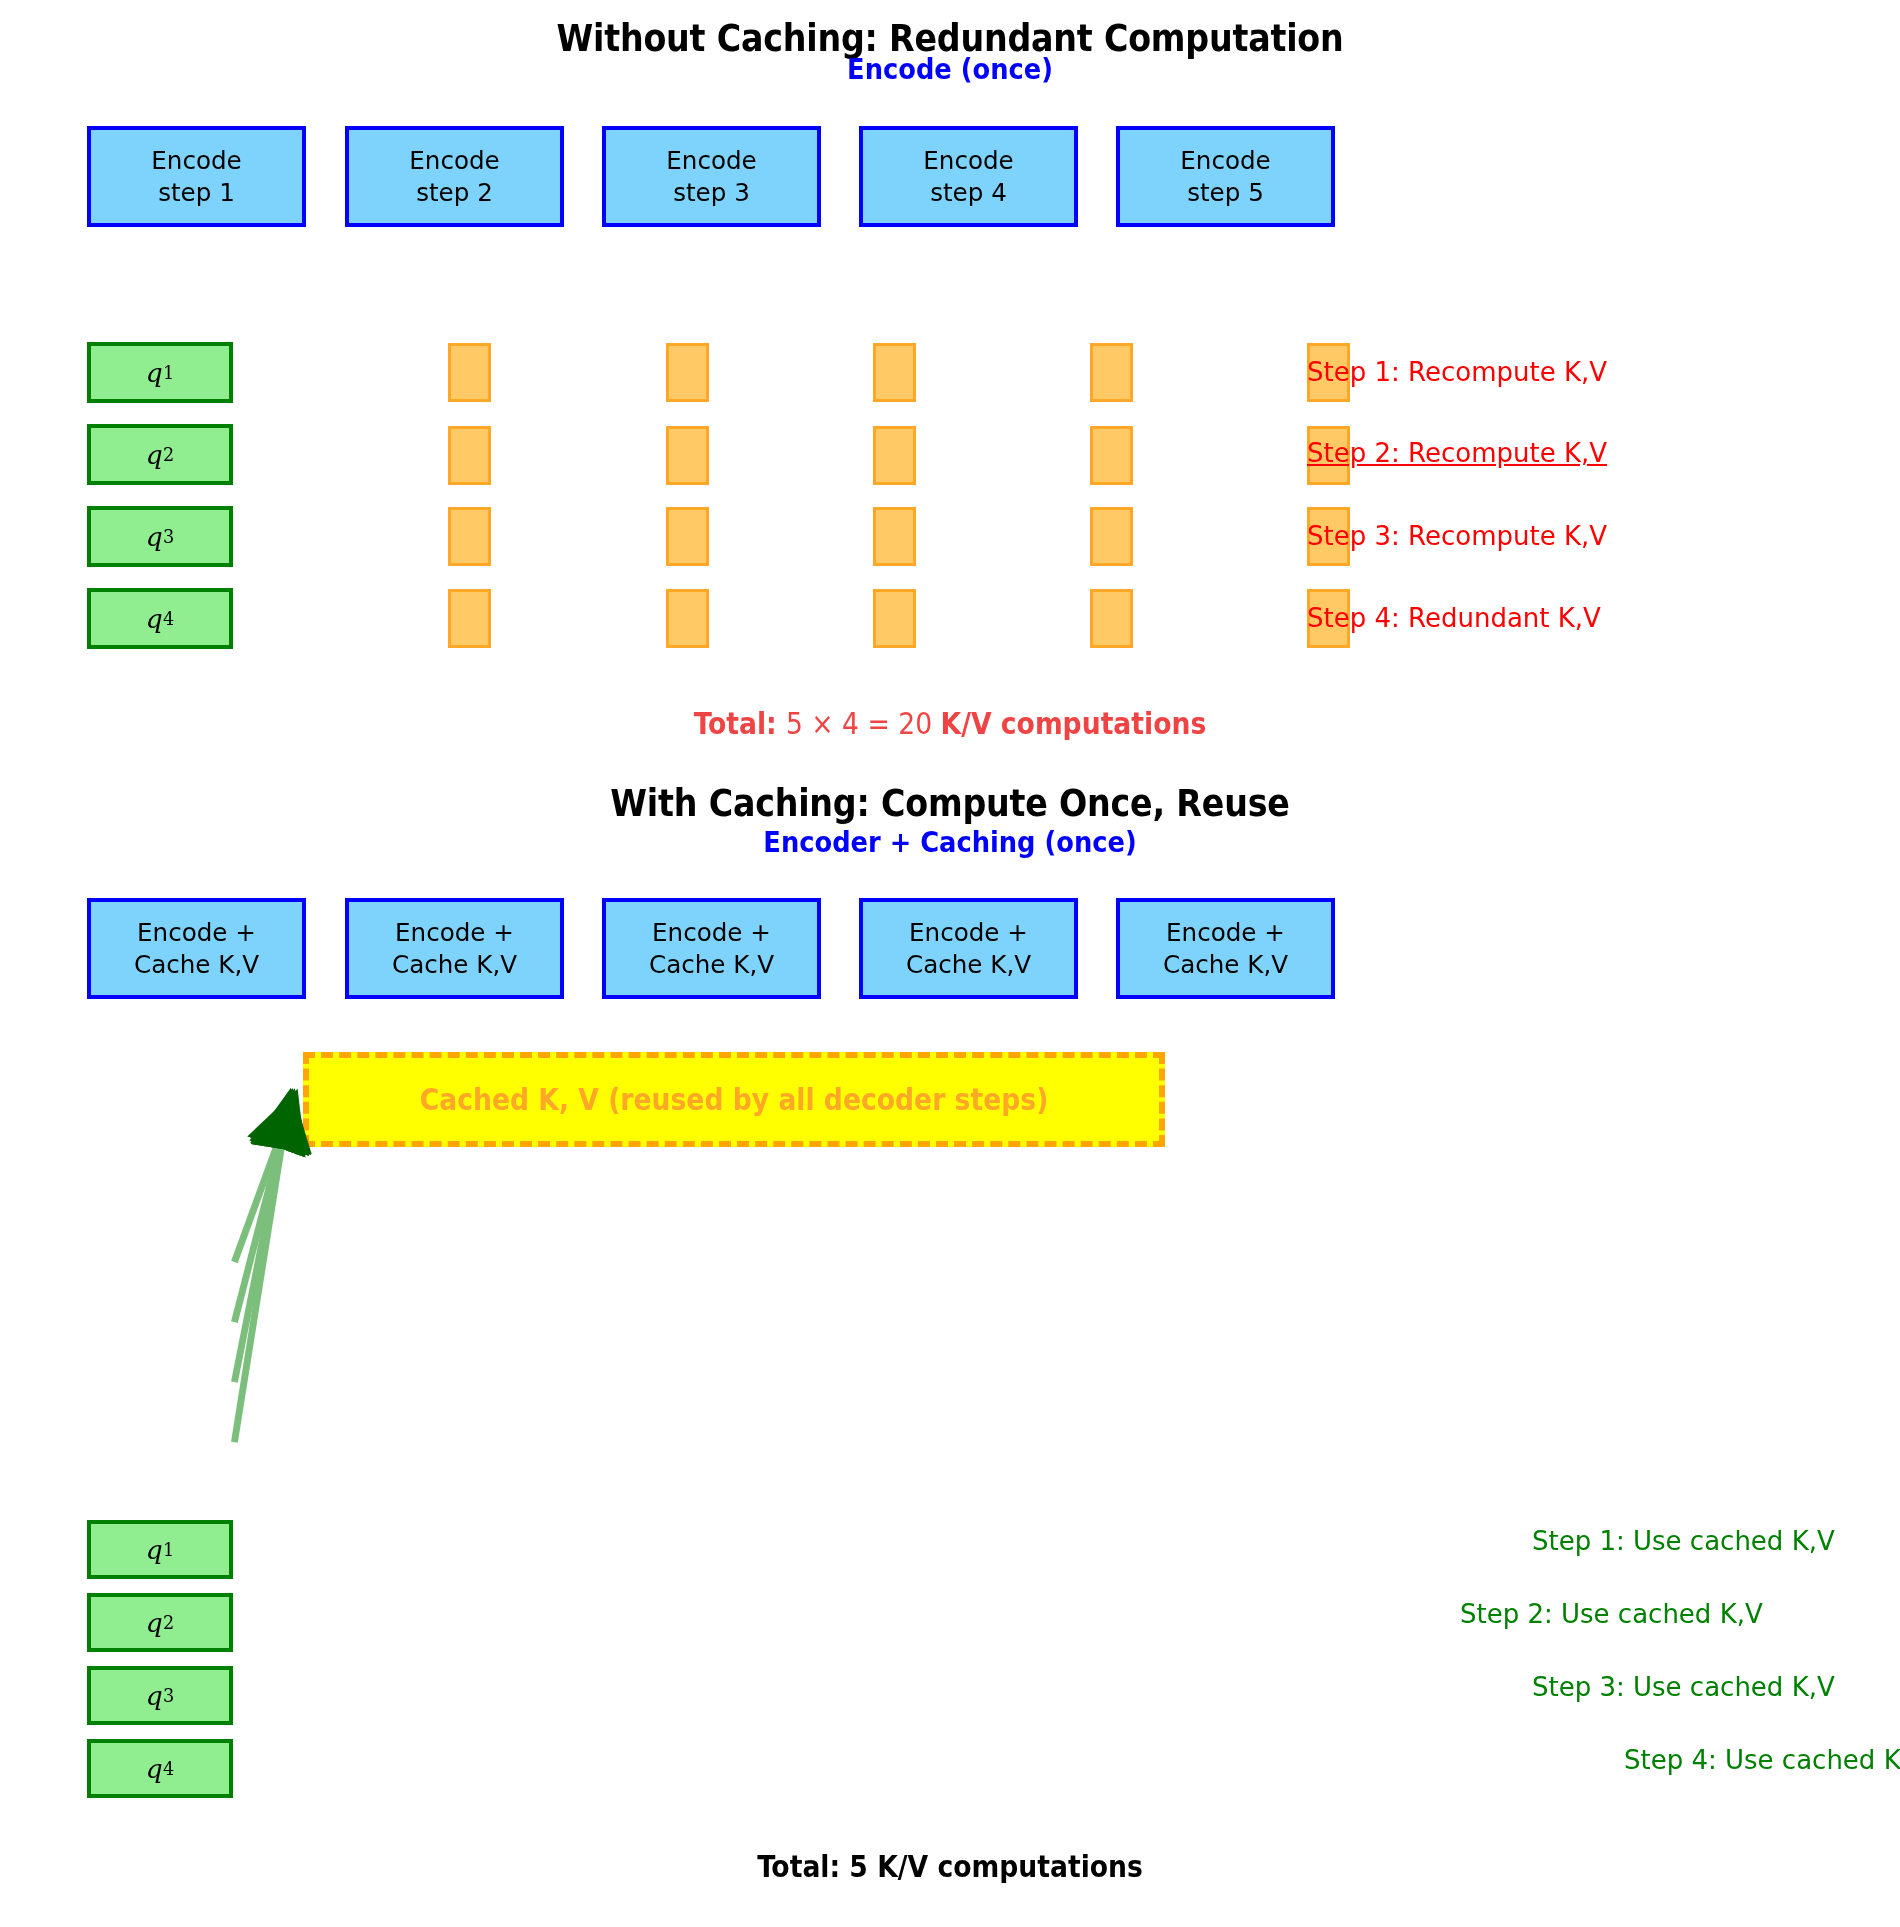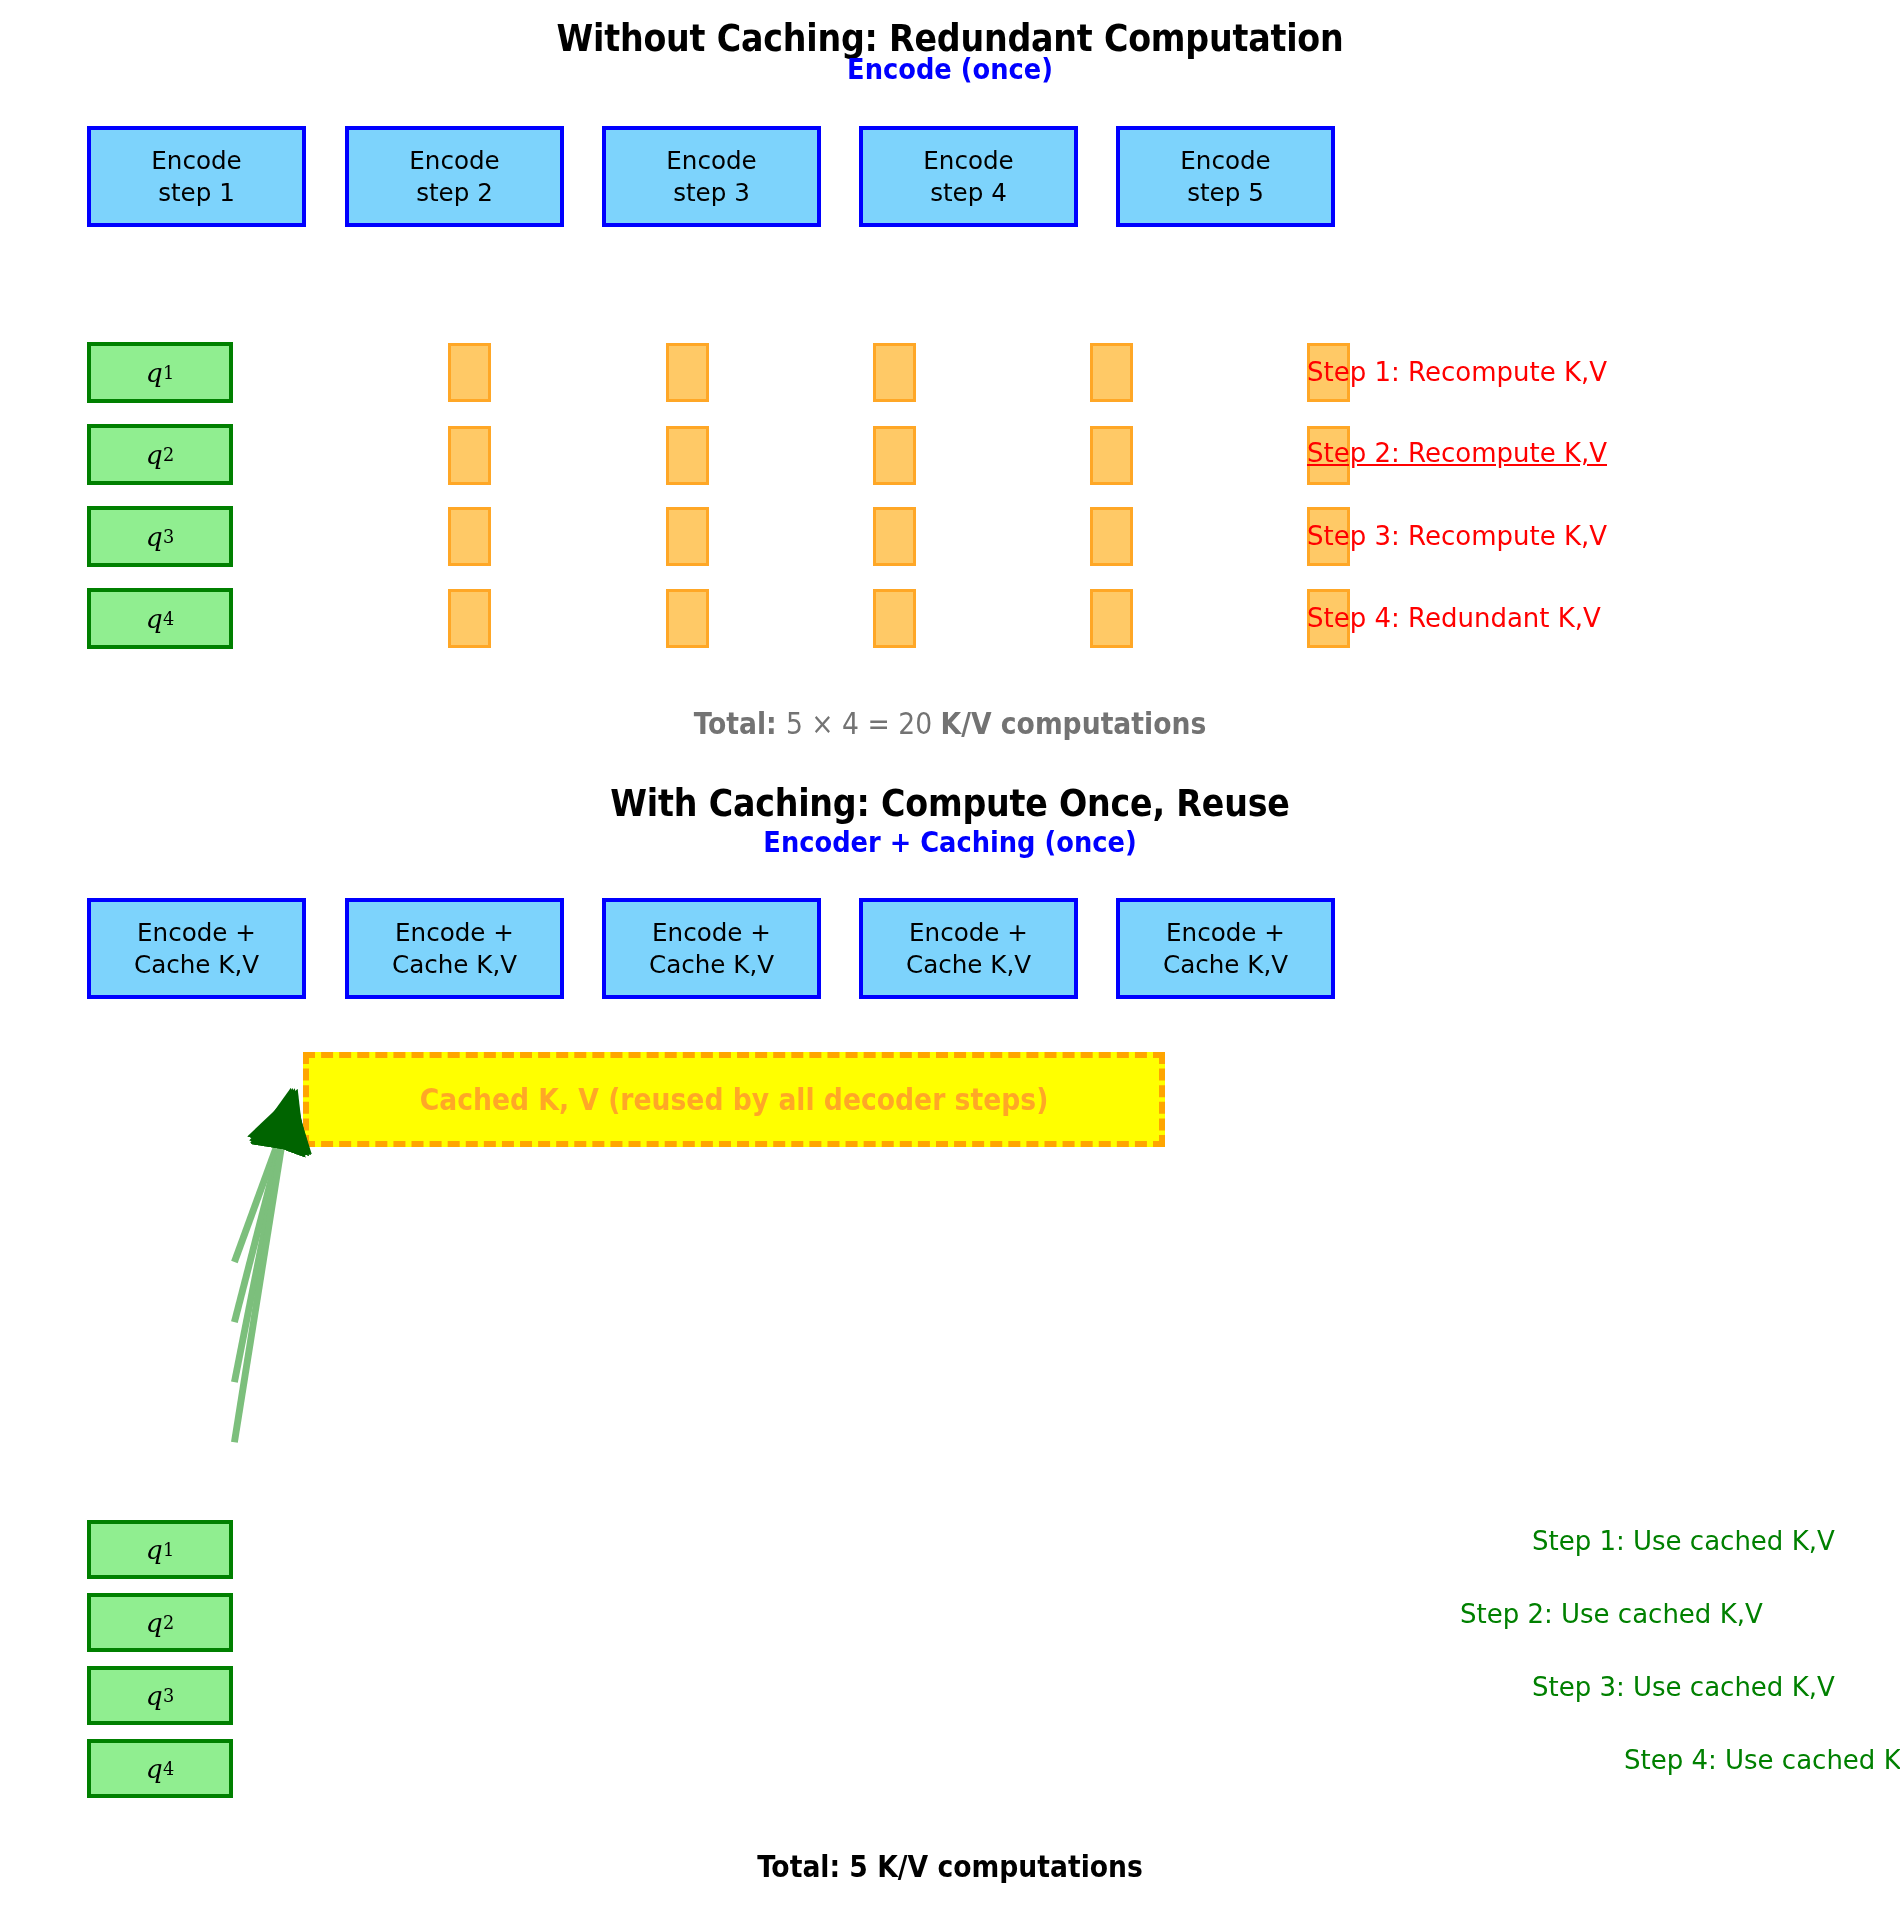--- a/index.html
+++ b/index.html
@@ -57,21 +57,21 @@
   .step-green{color:#008000;}
 
   
   .total{
     position:absolute;left:0;width:1900px;text-align:center;
     font-size:29.6px;
     font-family:"DejaVu Sans Condensed","DejaVu Sans","Liberation Sans",sans-serif;
   }
   .total b{font-weight:bold;}
   .total .mathpart{font-weight:normal;}
-  .total-red{color:#737373;}
+  .total-red{color:#ef4444;}
   .total-green{color:#000000;font-weight:bold;}
 
   
   .cache-box{
     position:absolute;box-sizing:border-box;
     background:#ffff00;border:6.9px dashed #ffa500;
     display:flex;align-items:center;justify-content:center;
     color:#ffa726;font-size:29.6px;font-weight:bold;
     font-family:"DejaVu Sans Condensed","DejaVu Sans","Liberation Sans",sans-serif;
   }

